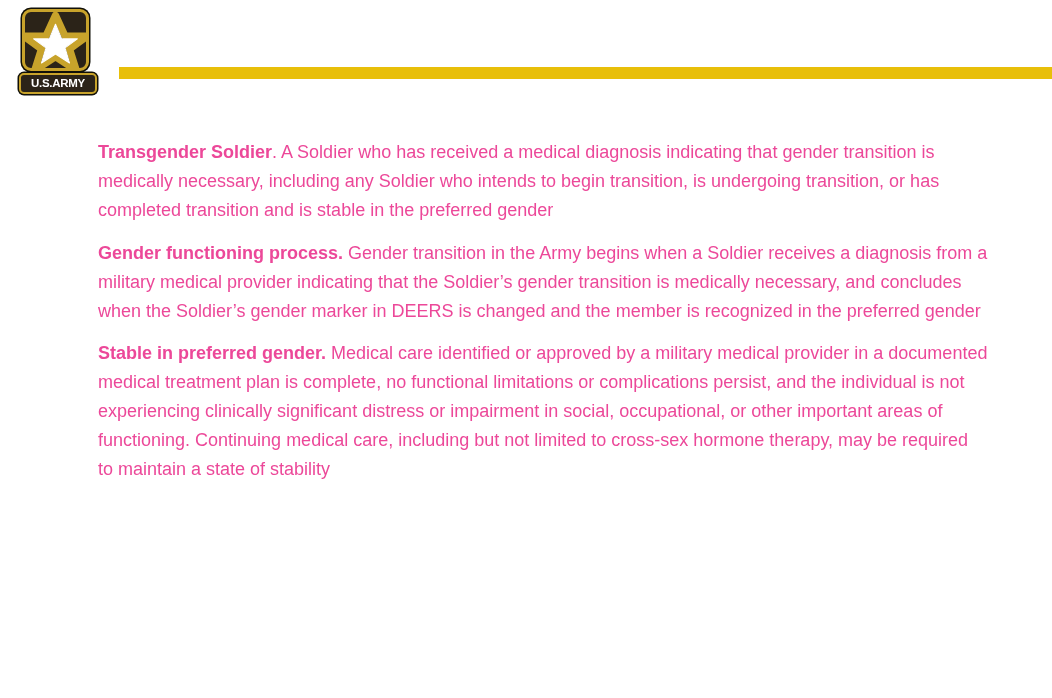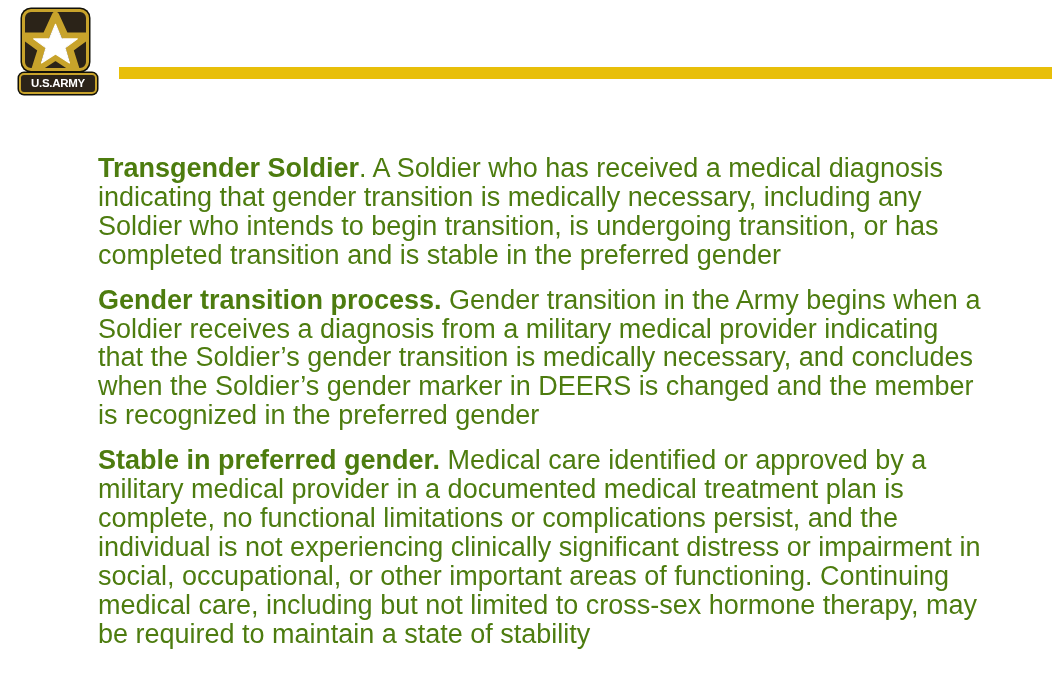--- a/index.html
+++ b/index.html
@@ -101,24 +101,24 @@
   }
 
   
   .slide-body {
     position: absolute;
     left: 98px;
     top: 138px;
     width: 890px;
   }
   .para {
-    font-size: 27px;
+    font-size: 18px;
     line-height: 28.9px;
-    color: #4d7c0f;
-    margin: 16px 0 14px 0;
+    color: #ec4899;
+    margin: 0 0 14px 0;
     text-align: left;
   }
   .para:last-child { margin-bottom: 0; }
   .para .term {
     font-weight: bold;
   }
 </style>
 </head>
 <body>
 
@@ -140,20 +140,20 @@
   <div class="title-rule"></div>
 </div>
 
 <div class="slide-body">
 
   <p class="para">
     <span class="term">Transgender Soldier</span><span>.</span><span>  A Soldier who has received a medical diagnosis indicating that gender transition is medically necessary, including any Soldier who intends to begin transition, is undergoing transition, or has completed transition and is stable in the preferred gender</span>
   </p>
 
   <p class="para">
-    <span class="term">Gender transition process.</span><span></span><span>  Gender transition in the Army begins when a Soldier receives a diagnosis from a military medical provider indicating that the Soldier’s gender transition is medically necessary, and concludes when the Soldier’s gender marker in DEERS is changed and the member is recognized in the preferred gender</span>
+    <span class="term">Gender functioning process.</span><span></span><span>  Gender transition in the Army begins when a Soldier receives a diagnosis from a military medical provider indicating that the Soldier’s gender transition is medically necessary, and concludes when the Soldier’s gender marker in DEERS is changed and the member is recognized in the preferred gender</span>
   </p>
 
   <p class="para">
     <span class="term">Stable in preferred gender.</span><span></span><span>  Medical care identified or approved by a military medical provider in a documented medical treatment plan is complete, no functional limitations or complications persist, and the individual is not experiencing clinically significant distress or impairment in social, occupational, or other important areas of functioning.  Continuing medical care, including but not limited to cross-sex hormone therapy, may be required to maintain a state of stability</span>
   </p>
 
 </div>
 
 </body></html>

